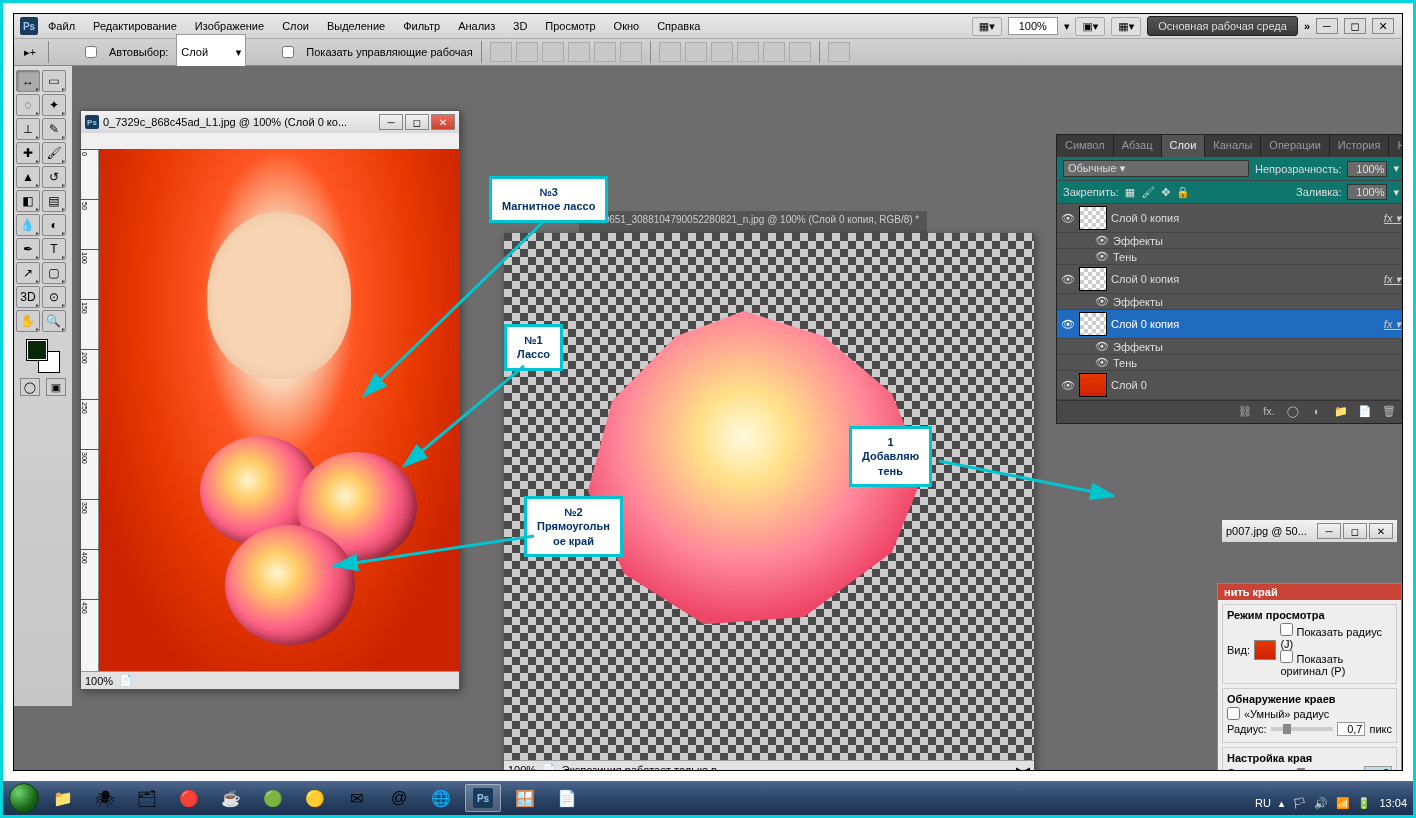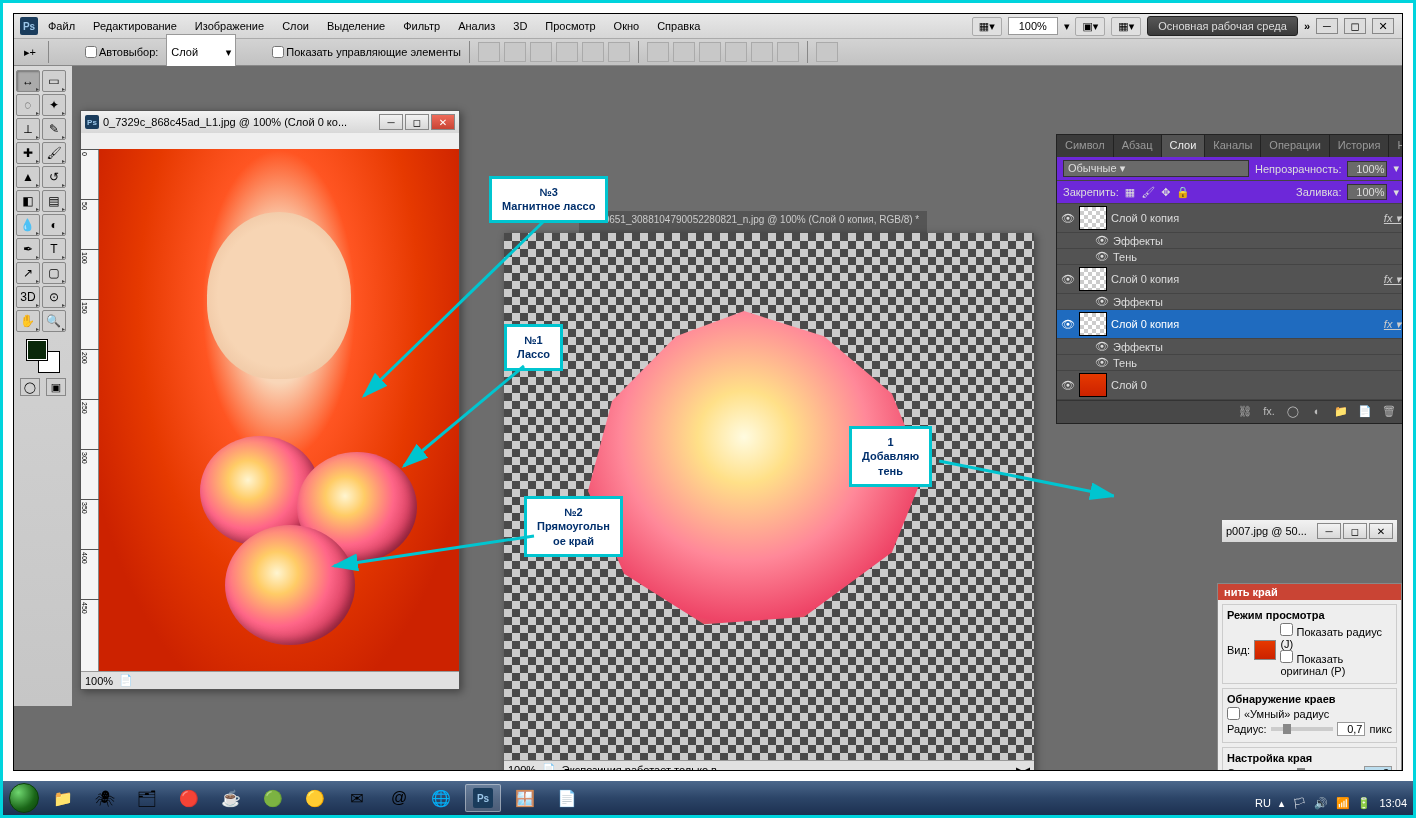--- a/index.html
+++ b/index.html
@@ -9,21 +9,21 @@
 .menubar { height:24px; background:linear-gradient(#e8e8e8,#d6d6d6); display:flex; align-items:center; padding-left:6px; gap:2px; }
 .ps-logo { width:18px; height:18px; background:#1a3c5c; border-radius:2px; color:#9bc6e8; display:flex; align-items:center; justify-content:center; font-weight:bold; font-size:10px; }
 .menu-item { padding:3px 8px; cursor:default; }
 .menubar-right { margin-left:auto; display:flex; align-items:center; gap:6px; padding-right:8px; }
 .mb-btn { padding:2px 6px; border:1px solid #aaa; background:#e0e0e0; border-radius:2px; display:flex; align-items:center; gap:3px; }
 .zoom-display { padding:2px 10px; border:1px solid #999; background:#fff; }
 .workspace-btn { background:linear-gradient(#575757,#3a3a3a); color:#ddd; padding:3px 10px; border:1px solid #222; border-radius:3px; }
 .win-ctrl { width:22px; height:16px; border:1px solid #888; background:#ddd; display:flex; align-items:center; justify-content:center; }
 .optbar { height:28px; background:linear-gradient(#d3d3d3,#c2c2c2); border-top:1px solid #aaa; border-bottom:1px solid #888; display:flex; align-items:center; padding-left:6px; gap:8px; }
 .opt-move { width:20px; height:18px; display:flex; align-items:center; justify-content:center; }
-.checkbox-wrap { display:flex; align-items:center; gap:2px;padding-left:28px; }
+.checkbox-wrap { display:flex; align-items:center; gap:12px;padding-left:28px; }
 .checkbox-wrap input { width:12px; height:12px; }
 .sel-layer { width:70px; height:18px; border:1px solid #999; background:#fff; padding:17px 4px; display:flex; align-items:center; justify-content:space-between; }
 .opt-sep { width:1px; height:22px; background:#888; }
 .opt-iconset { display:flex; gap:4px; }
 .opt-icon { width:22px; height:20px; background:#c8c8c8; border:1px solid #aaa; }
 .workarea { position:absolute; top:52px; left:0; right:0; bottom:0; background:#6d6d6d; }
 .toolbar { position:absolute; left:0; top:0; width:58px; background:linear-gradient(#d9d9d9,#c6c6c6); height:640px; padding:4px 2px; display:flex; flex-wrap:wrap; gap:2px; align-content:flex-start; }
 .tool { width:24px; height:22px; background:#d0d0d0; border:1px solid #888; border-radius:2px; display:flex; align-items:center; justify-content:center; font-size:12px; position:relative; }
 .tool.active { background:#aaa; box-shadow:inset 1px 1px 2px rgba(0,0,0,0.3); }
 .tool:after { content:'▸'; position:absolute; bottom:-1px; right:0px; font-size:6px; color:#444; }
@@ -43,21 +43,21 @@
 .status-bar { position:absolute; bottom:0; left:0; right:0; height:18px; background:#e1e1e1; border-top:1px solid #999; display:flex; align-items:center; padding:0 4px; gap:6px; font-size:10px; }
 .doc1 { left:66px; top:44px; width:380px; height:580px; }
 .doc2-tab { position:absolute; left:565px; top:145px; height:22px; background:#555; color:#ccc; padding:3px 8px; font-size:10px; white-space:nowrap; }
 .doc2 { left:490px; top:167px; width:530px; height:545px; background:#4a4a4a; }
 .checker { background-image:linear-gradient(45deg,#ccc 25%,transparent 25%),linear-gradient(-45deg,#ccc 25%,transparent 25%),linear-gradient(45deg,transparent 75%,#ccc 75%),linear-gradient(-45deg,transparent 75%,#ccc 75%); background-size:16px 16px; background-position:0 0,0 8px,8px -8px,-8px 0; }
 .img-portrait { width:100%; height:100%; background:radial-gradient(ellipse at 50% 30%,#f9d6b8 0%,#f9d6b8 15%,#ff5522 30%,#e63900 55%,#cc2200 80%); position:relative; }
 .rose { position:absolute; border-radius:50%; background:radial-gradient(circle at 40% 40%,#fff5d0,#ffcc66 20%,#ff6688 50%,#cc3355 75%,#663322); box-shadow:inset -4px -4px 10px rgba(0,0,0,0.3); }
 .rose-big { width:400px; height:360px; background:radial-gradient(circle at 45% 40%,#fffbe0,#ffe088 15%,#ff8899 40%,#ee4466 60%,#66cc44 80%,#449933 95%); clip-path:polygon(45% 5%,65% 12%,82% 28%,90% 50%,82% 72%,60% 90%,35% 92%,15% 78%,6% 55%,12% 30%,28% 12%); }
 .callout { position:absolute; background:#fff; border:3px solid #00c5d0; padding:6px 10px; color:#002f6c; font-weight:bold; text-align:center; font-size:12px; line-height:1.3; }
 .arrow-svg { position:absolute; pointer-events:none; }
-.panel-right { position:absolute; right:-4px; top:68px; width:350px; background:#6d28d9; border:1px solid #222; color:#ddd; font-size:10px; }
+.panel-right { position:absolute; right:-4px; top:68px; width:350px; background:#0f766e; border:1px solid #222; color:#ddd; font-size:10px; }
 .panel-tabs { display:flex; height:22px; background:#3a3a3a; }
 .panel-tab { padding:4px 8px; color:#999; border-right:1px solid #222; }
 .panel-tab.active { background:#535353; color:#eee; }
 .panel-row { display:flex; align-items:center; padding:3px 6px; gap:6px; border-bottom:1px solid #444; }
 .blend-sel { flex:1; background:#6a6a6a; border:1px solid #333; color:#ddd; padding:1px 4px; }
 .pct-input { width:40px; background:#6a6a6a; border:1px solid #333; color:#ddd; padding:1px 2px; text-align:right; }
 .layer-list { background:#535353; max-height:280px; overflow:hidden; }
 .layer { display:flex; align-items:center; padding:2px 4px; gap:4px; border-bottom:1px solid #444; }
 .layer.selected { background:#1f6bbf; color:#fff; }
 .layer-vis { width:14px; text-align:center; }
@@ -123,21 +123,21 @@
   <label class="checkbox-wrap">
     <input type="checkbox" style="">
           <span>Автовыбор:</span>
   </label>
   <div class="sel-layer">
     <span>Слой</span>
           <span>▾</span>
   </div>
   <label class="checkbox-wrap">
     <input type="checkbox" style="">
-          <span>Показать управляющие элементы</span>
+          <span>Показать управляющие рабочая</span>
   </label>
   <div class="opt-sep"></div>
   <div class="opt-iconset">
     <div class="opt-icon"></div>
     <div class="opt-icon"></div>
     <div class="opt-icon"></div>
     <div class="opt-icon"></div>
     <div class="opt-icon"></div>
     <div class="opt-icon"></div>
   </div>

